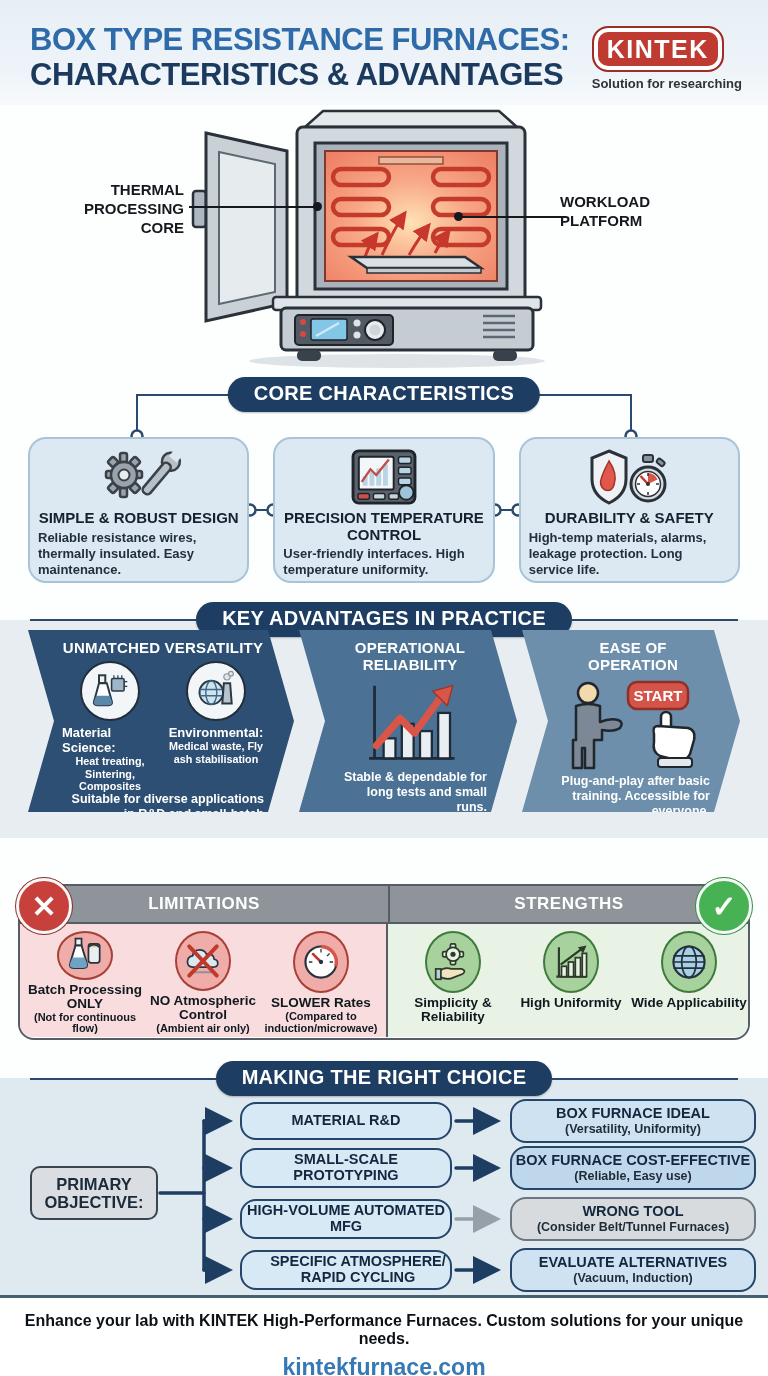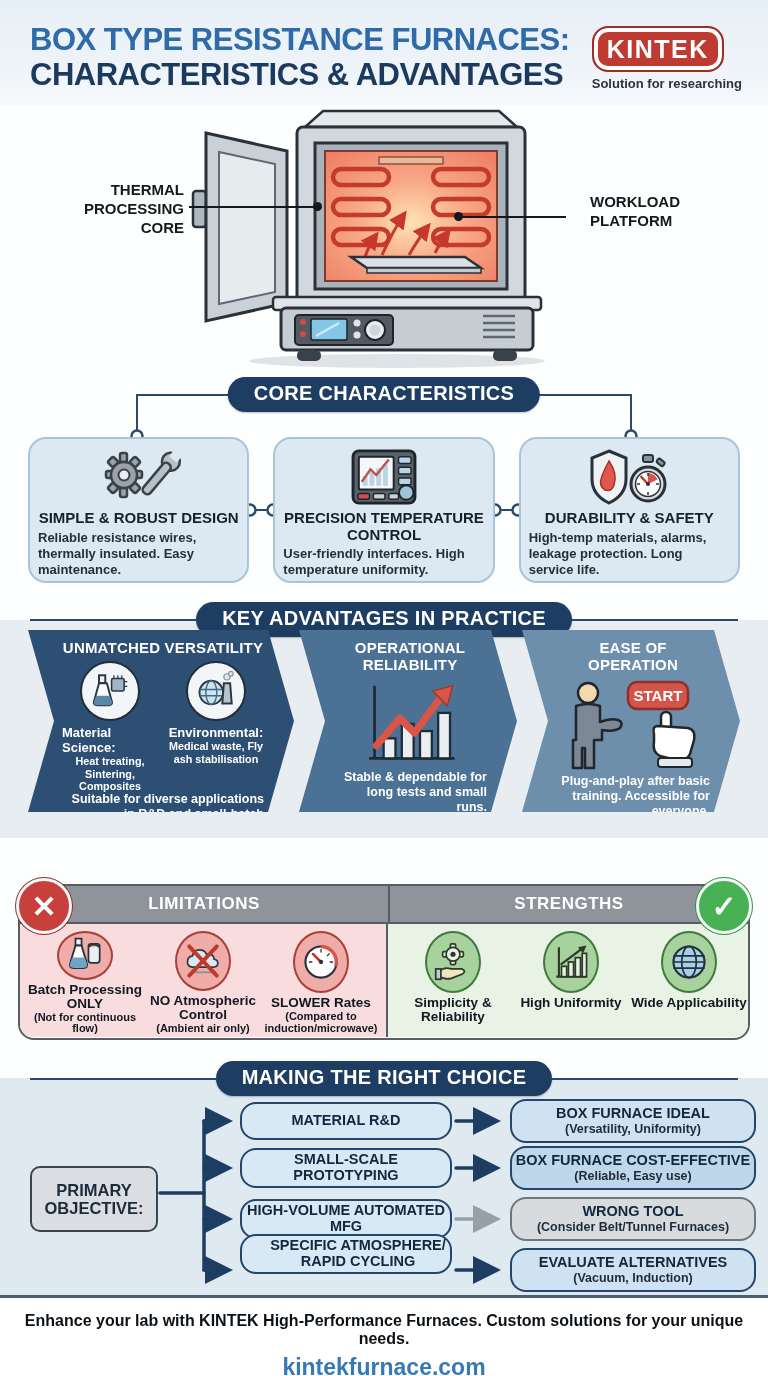--- a/index.html
+++ b/index.html
@@ -16,21 +16,21 @@
   .logo-badge { width:132px; height:46px; background:#bf3a31; border:2px solid #9e2d26; border-radius:16px;
     box-shadow:inset 0 0 0 4px #ffffff; display:flex; align-items:center; justify-content:center; }
   .logo-badge span { color:#ffffff; font-size:25px; font-weight:800; letter-spacing:1.5px; }
   .logo-tagline { font-size:13px; color:#2d3338; font-weight:600; margin-top:4px; }
 
   
   .furnace-section { position:absolute; left:0; top:105px; width:768px; height:270px; background:#fdfefe; }
   .furnace-art { position:absolute; left:169px; top:0; }
   .callout-label { position:absolute; font-size:15px; font-weight:800; color:#15191d; line-height:1.25; }
   .callout-label.left { left:62px; top:76px; width:122px; text-align:right; }
-  .callout-label.right { left:590px; top:88px; width:110px; text-align:left; }
+  .callout-label.right { left:560px; top:88px; width:110px; text-align:left; }
   .callout-line { position:absolute; height:2px; background:#15191d; }
   .callout-line.left { left:189px; top:101px; width:128px; }
   .callout-line.right { left:458px; top:111px; width:108px; }
   .callout-dot { position:absolute; width:9px; height:9px; border-radius:50%; background:#15191d; }
   .callout-dot.left { left:313px; top:97px; }
   .callout-dot.right { left:454px; top:107px; }
 
   
   .pill { background:#1e3d63; color:#fff; border-radius:999px; padding:5px 26px 7px;
     font-size:20px; font-weight:800; letter-spacing:0.3px; white-space:nowrap; box-shadow:0 1px 2px rgba(0,0,0,.25); }
@@ -100,24 +100,24 @@
   .flow-arrows { position:absolute; left:0; top:0; pointer-events:none; }
   .fbox { position:absolute; display:flex; flex-direction:column; align-items:center; justify-content:center;
     border-radius:16px; text-align:center; line-height:1.1; }
   .fbox .l1 { font-size:14.5px; font-weight:800; color:#13273f; }
   .fbox .l2 { font-size:12.5px; font-weight:700; color:#1d2b39; margin-top:1px; }
   .fbox.mid { left:240px; width:212px; background:#d8e9f6; border:2px solid #24466b; }
   .fbox.out { left:510px; width:246px; border:2px solid #24466b; }
   .fbox.out.blue  { background:#cfe2f1; }
   .fbox.out.blue2 { background:#bed7ea; }
   .fbox.out.gray  { background:#d7dbde; border-color:#6b7680; }
-  .fbox.primary { left:30px; top:116px; width:128px; height:66px; background:#dadee2; border:2.5px solid #3a4550; border-radius:10px; }
+  .fbox.primary { left:30px; top:116px; width:128px; height:54px; background:#dadee2; border:2.5px solid #3a4550; border-radius:10px; }
   .fbox.primary .l1 { font-size:16.5px; color:#1b2b3a; line-height:1.12; }
   .r1m { top:52px;  height:38px; } .r2m { top:98px;  height:40px; }
-  .r3m { top:149px; height:40px; } .r4m { top:184px; height:40px;padding-left:24px; }
+  .r3m { top:149px; height:40px; } .r4m { top:200px; height:40px;padding-left:24px; }
   .r1o { top:49px;  height:44px; } .r2o { top:96px;  height:44px; }
   .r3o { top:147px; height:44px; } .r4o { top:198px; height:44px; }
 
   
   .footerbar { position:absolute; left:0; top:1295px; width:768px; height:81px; background:#ffffff;
     border-top:3px solid #45616f; text-align:center; padding-top:14px; }
   .tagline { font-size:16px; font-weight:600; color:#0c1116; }
   .website { font-size:23px; font-weight:800; color:#3679b5; margin-top:6px; display:inline-block; }
 </style>
 </head>

